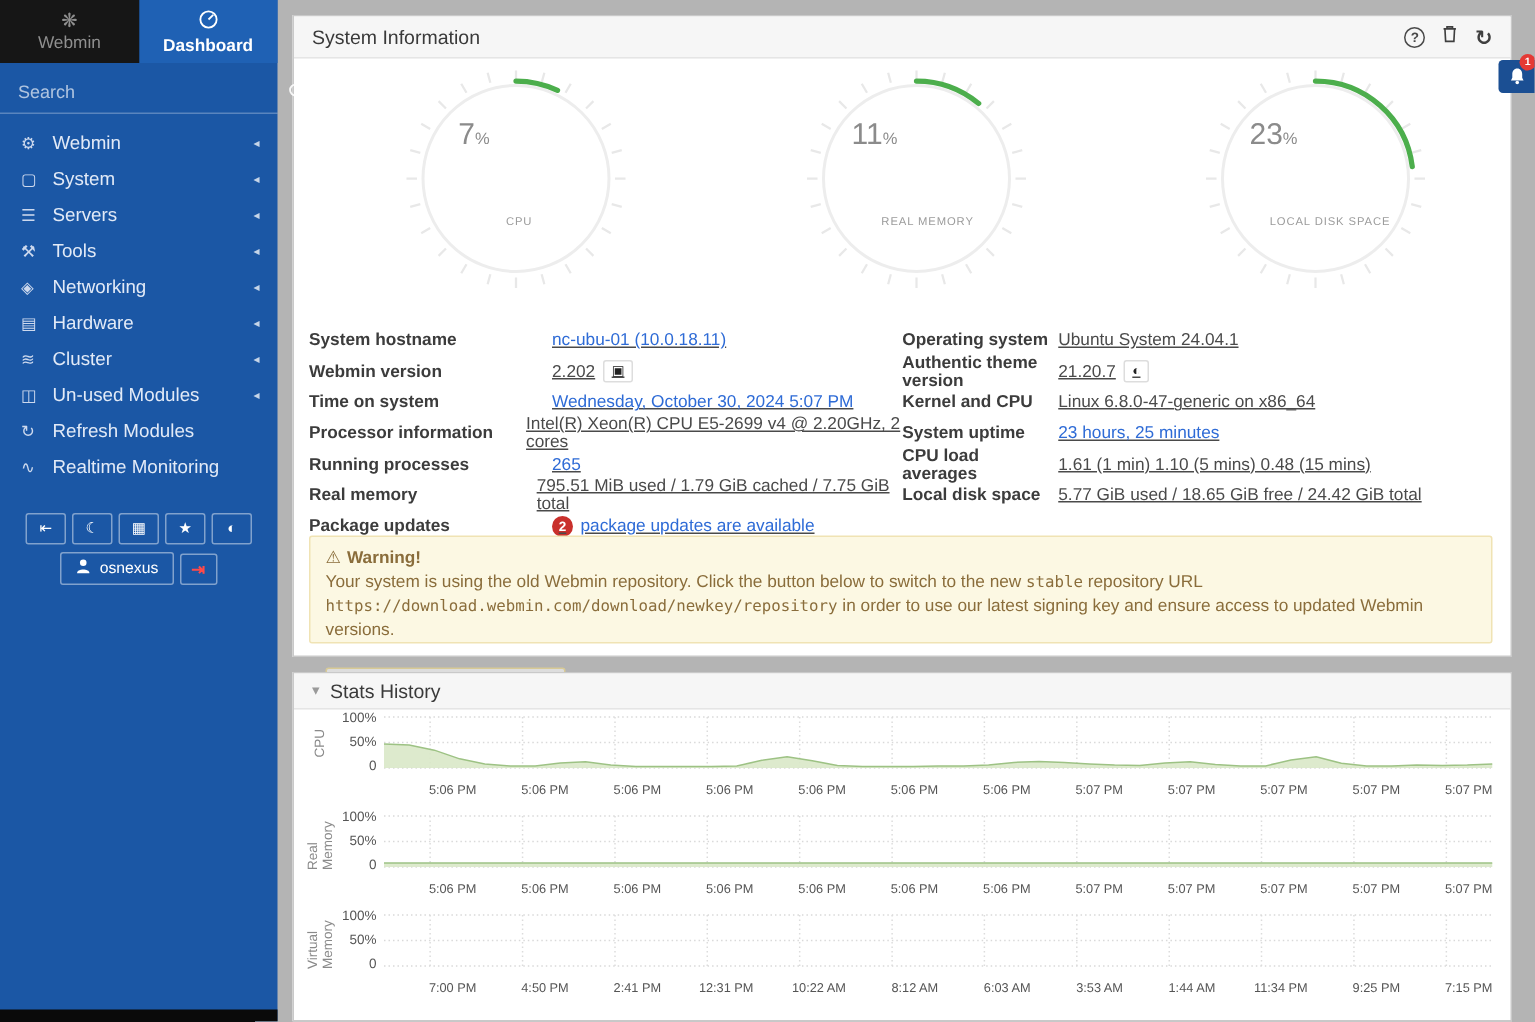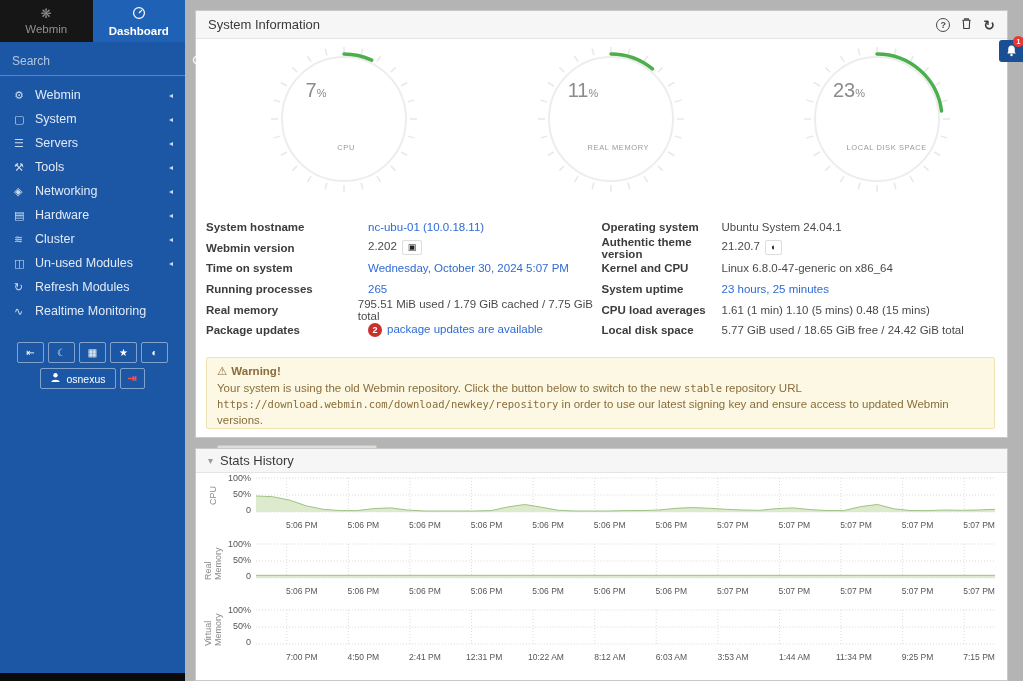--- a/index.html
+++ b/index.html
@@ -49,22 +49,22 @@
   .gval { position:absolute; left:2px; top:32px; width:110px; text-align:center; font-size:20px; color:#8b8b8b; }
   .gunit { font-size:11px; }
   .glabel { position:absolute; top:96px; left:85px; transform:translateX(-38%); font-size:7.5px; letter-spacing:.6px; color:#9b9b9b; white-space:nowrap; }
 
   
   .info { position:absolute; top:206px; left:10px; right:10px; display:flex; }
   .icol { width:50%; }
   .irow { display:flex; align-items:center; height:20.6px; font-size:11.5px; }
   .ilabel { font-weight:bold; color:#3c3c3c; }
   .icol-left .ilabel { width:162px; }
-  .icol-right .ilabel { width:120px; }
-  .ival { color:#4a4a4a; display:flex; align-items:flex-start; gap:5px; }
+  .icol-right .ilabel { width:104px; }
+  .ival { color:#4a4a4a; display:flex; align-items:center; gap:5px;text-decoration:underline; }
   .link { color:#2e6bd6; cursor:pointer; }
   .mini-btn { display:inline-block; border:1px solid #ddd; background:#fff; border-radius:2px; font-size:9px; padding:0 5px; line-height:13px; color:#222; cursor:pointer; }
   .count-badge { display:inline-block; min-width:14px; height:14px; border-radius:50%; background:#c9302c; color:#fff; font-size:9px; font-weight:bold; text-align:center; line-height:14px; }
 
   
   .warning { position:absolute; top:346px; left:10px; right:12px; height:72px; background:#fcf8e3; border:1px solid #f0e3b4; border-radius:2px; padding:6px 10px; color:#8a6d3b; }
   .warn-title { font-size:11.5px; font-weight:bold; margin-bottom:2px; }
   .warn-icon { margin-right:4px; }
   .warn-text { font-size:11.5px; line-height:1.4; }
   .mono { font-family:"DejaVu Sans Mono",monospace; font-size:10.5px; }
@@ -315,20 +315,26 @@
             <span class="mini-btn">▣</span>
           </div>
         </div>
         <div class="irow">
           <div class="ilabel">Time on system</div>
           <div class="ival">
             <span class="link">Wednesday, October 30, 2024 5:07 PM</span>
           </div>
         </div>
         <div class="irow">
+          <div class="ilabel">Processor information</div>
+          <div class="ival">
+            <span class="">Intel(R) Xeon(R) CPU E5-2699 v4 @ 2.20GHz, 2 cores</span>
+          </div>
+        </div>
+        <div class="irow">
           <div class="ilabel">Running processes</div>
           <div class="ival">
             <span class="link">265</span>
           </div>
         </div>
         <div class="irow">
           <div class="ilabel">Real memory</div>
           <div class="ival">
             <span class="">795.51 MiB used / 1.79 GiB cached / 7.75 GiB total</span>
           </div>

